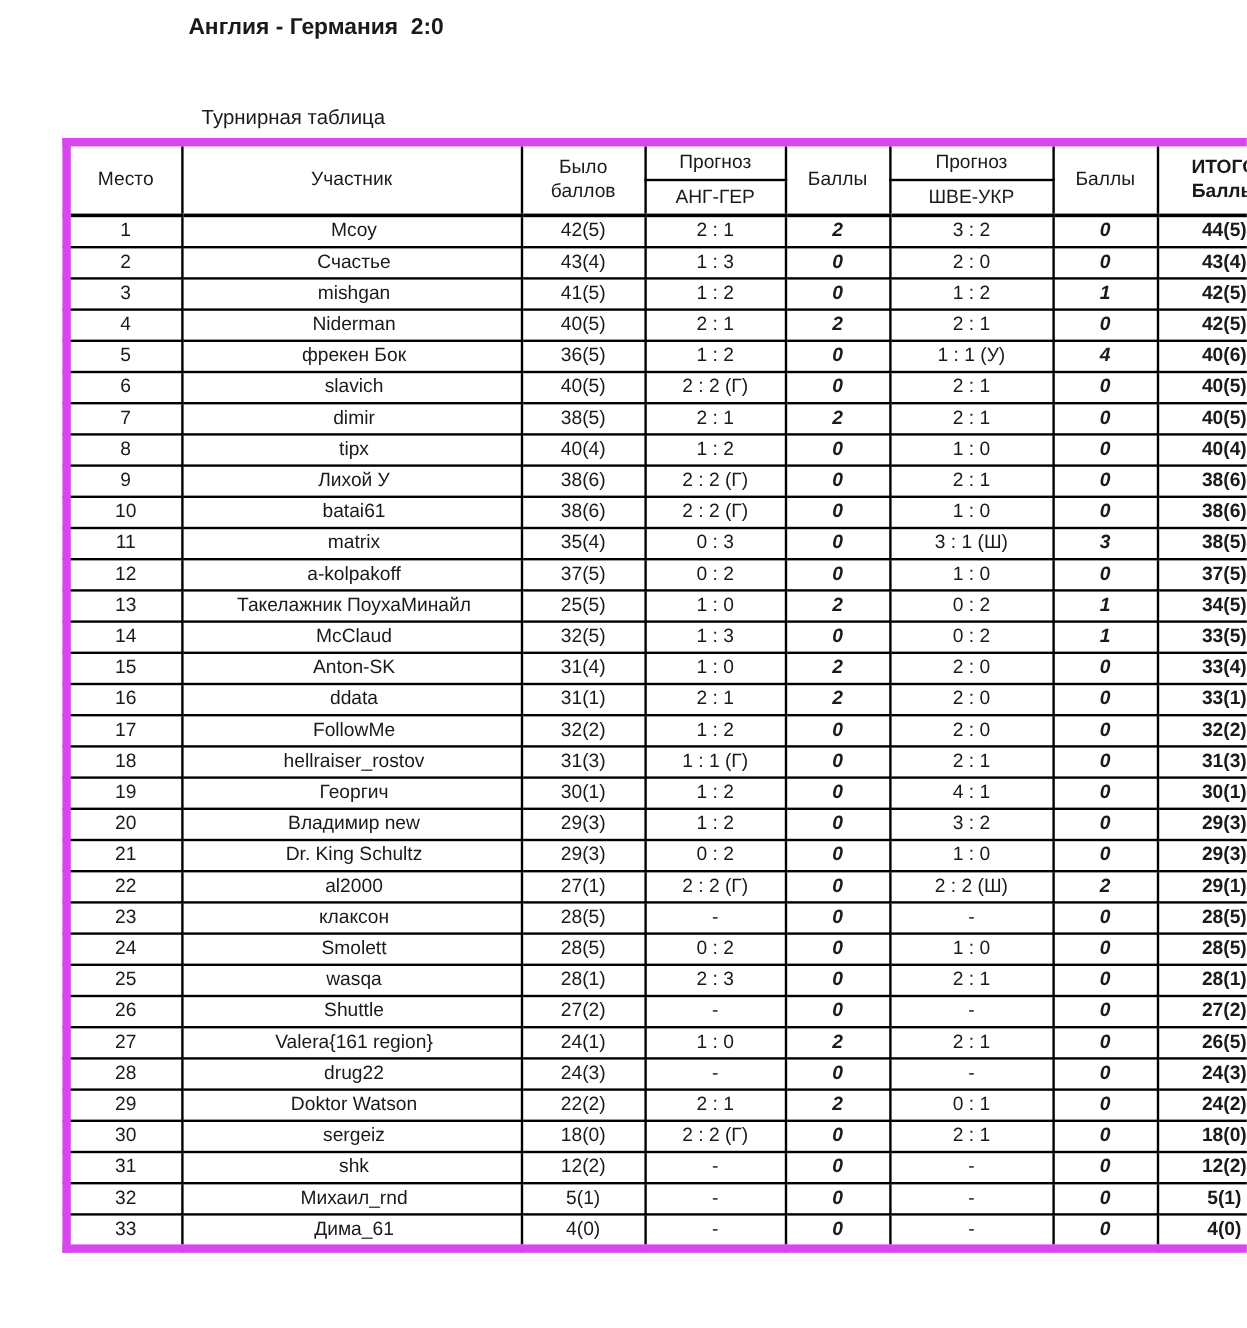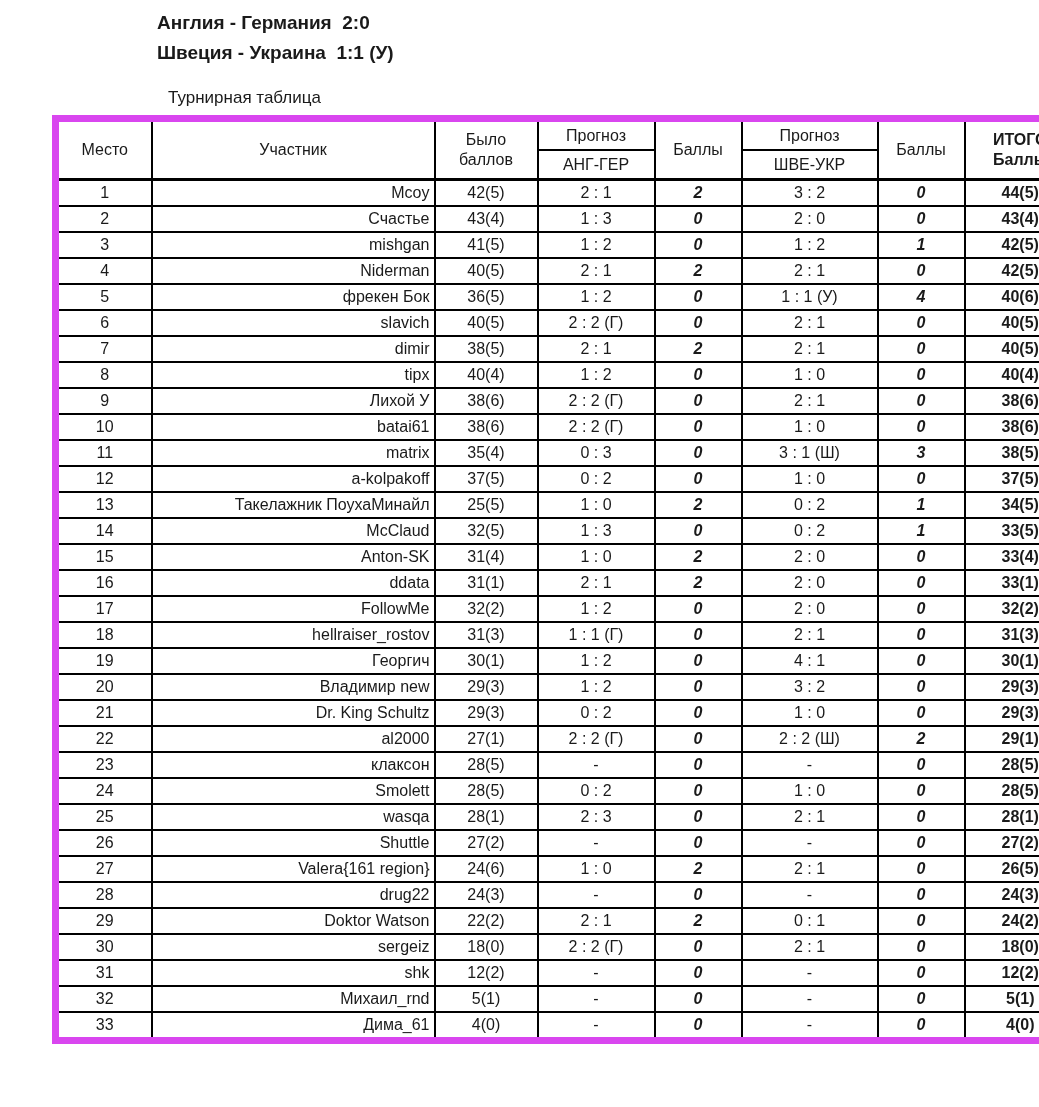--- a/index.html
+++ b/index.html
@@ -61,39 +61,38 @@
     font-weight: bold;
   }
   .standings tbody tr td {
     height: 24px;
     line-height: 24px;
   }
   .standings tbody tr:first-child td {
     border-top-width: 3px;
   }
   td.participant-cell {
-    text-align: right;
+    text-align: center;
     padding-left: 8px;
   }
   td.points-cell {
     font-weight: bold;
     font-style: italic;
   }
   td.total-cell {
     font-weight: bold;
   }
 </style>
 </head>
 <body>
 
 <div class="page">
 
   <div class="match-results">
     <div class="match-line">Англия - Германия  2:0</div>
-    <div class="match-line">Швеция - Украина  1:1 (У)</div>
   </div>
 
   <div class="table-title">Турнирная таблица</div>
 
   <table class="standings">
     <colgroup>
       <col style="width:96px">
       <col style="width:283px">
       <col style="width:103px">
       <col style="width:117px">
@@ -375,21 +374,21 @@
           <td>27(2)</td>
           <td>-</td>
           <td class="points-cell">0</td>
           <td>-</td>
           <td class="points-cell">0</td>
           <td class="total-cell">27(2)</td>
         </tr>
         <tr>
           <td>27</td>
           <td class="participant-cell">Valera{161 region}</td>
-          <td>24(6)</td>
+          <td>24(1)</td>
           <td>1 : 0</td>
           <td class="points-cell">2</td>
           <td>2 : 1</td>
           <td class="points-cell">0</td>
           <td class="total-cell">26(5)</td>
         </tr>
         <tr>
           <td>28</td>
           <td class="participant-cell">drug22</td>
           <td>24(3)</td>

